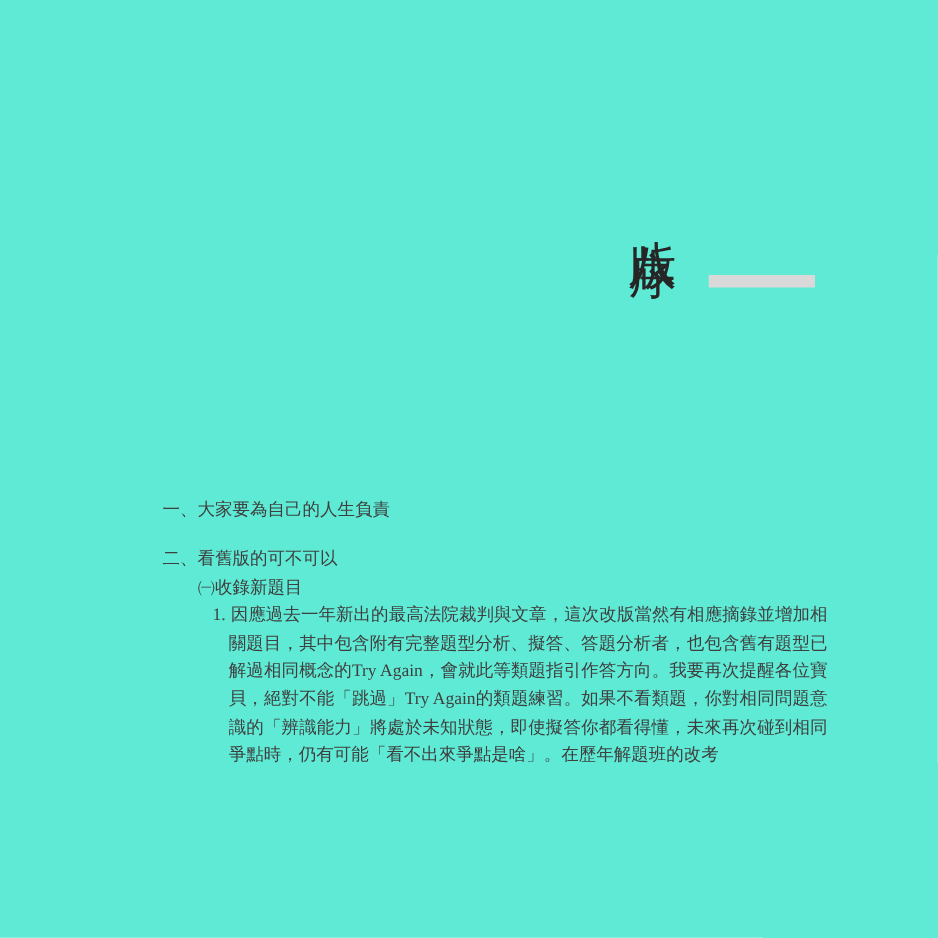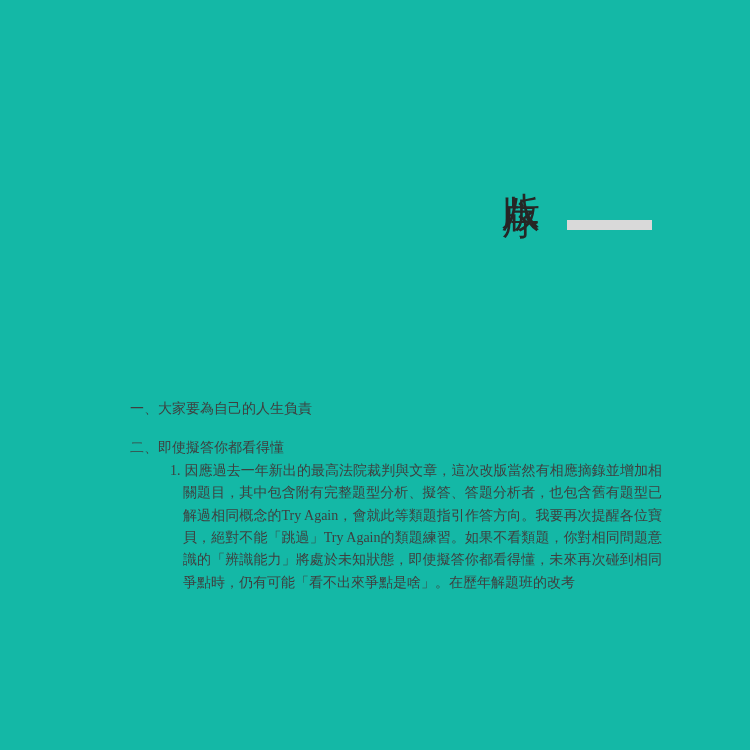--- a/index.html
+++ b/index.html
@@ -1,20 +1,20 @@
 <!DOCTYPE html>
 <html><head>
 <meta charset="utf-8">
 <style>
   html, body { margin: 0; padding: 0; }
   .page {
     position: relative;
     width: 750px;
     height: 750px;
-    background: #14b8a6;
+    background: #5eead4;
     overflow: hidden;
     font-family: "Liberation Serif", "DejaVu Serif", serif;
     color: #3f3f3f;
   }
 
   
   .chapter-title {
     position: absolute;
     left: 500px;
     top: 163px;
@@ -87,19 +87,20 @@
 
   <div class="accent-bar"></div>
 
   <div class="content">
 
     <div class="section">
       <div class="section-heading">一、大家要為自己的人生負責</div>
     </div>
 
     <div class="section section-2">
-      <div class="section-heading">二、即使擬答你都看得懂</div>
+      <div class="section-heading">二、看舊版的可不可以</div>
+      <div class="subheading">㈠收錄新題目</div>
       <div class="num-item"><span class="marker">1.</span><span>因應過去一年新出的最高法院裁判與文章，這次改版當然有相應摘錄並增加相關題目，其中包含附有完整題型分析、擬答、答題分析者，也包含舊有題型已解過相同概念的Try Again，會就此等類題指引作答方向。我要再次提醒各位寶貝，絕對不能「跳過」Try Again的類題練習。如果不看類題，你對相同問題意識的「辨識能力」將處於未知狀態，即使擬答你都看得懂，未來再次碰到相同爭點時，仍有可能「看不出來爭點是啥」。在歷年解題班的改考</span></div>
     </div>
 
   </div>
 
 </div>
 
 </body></html>

